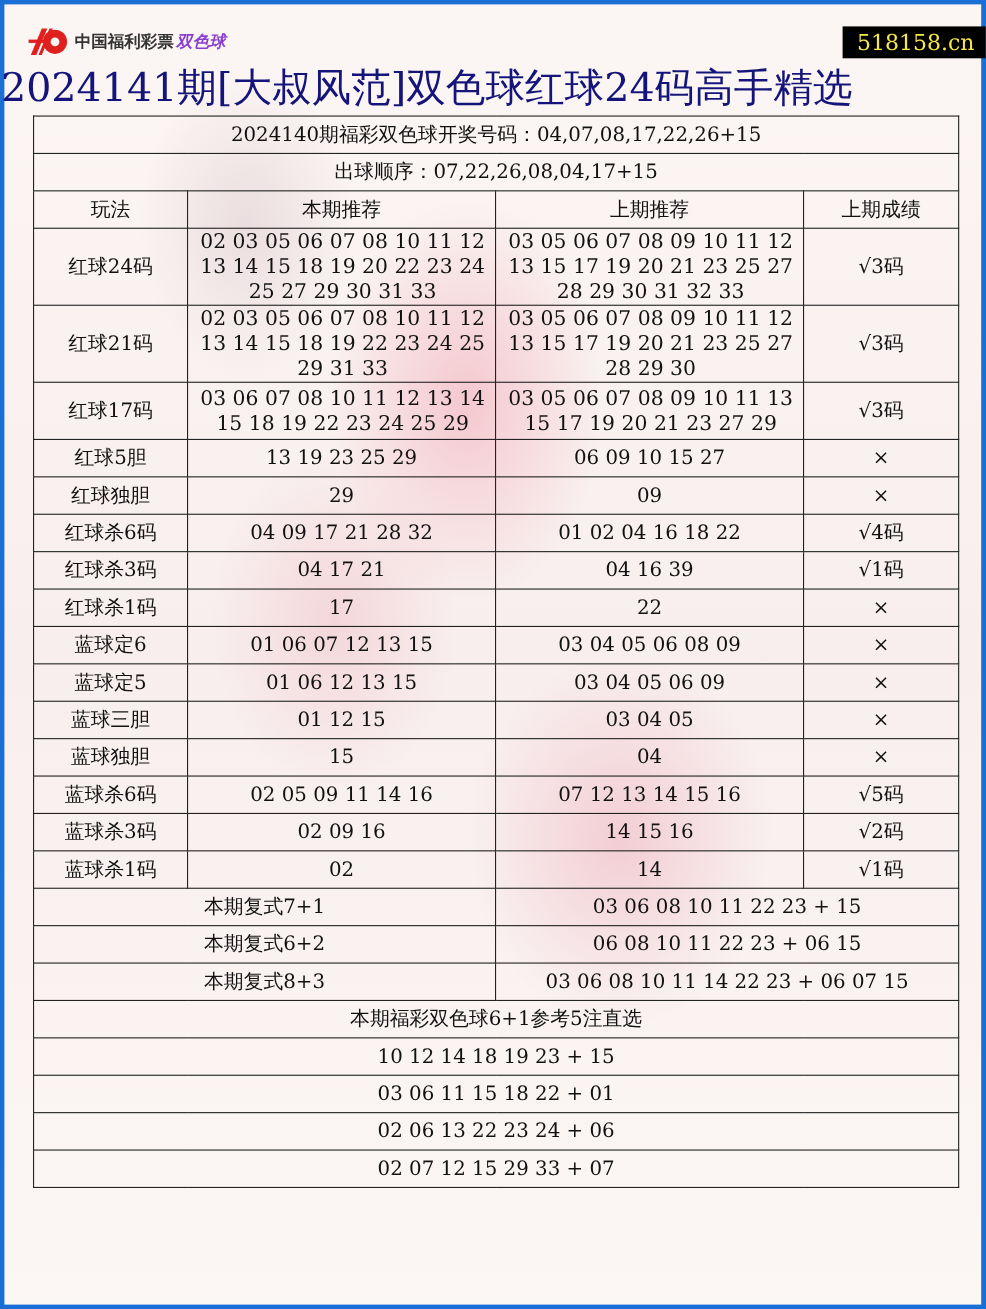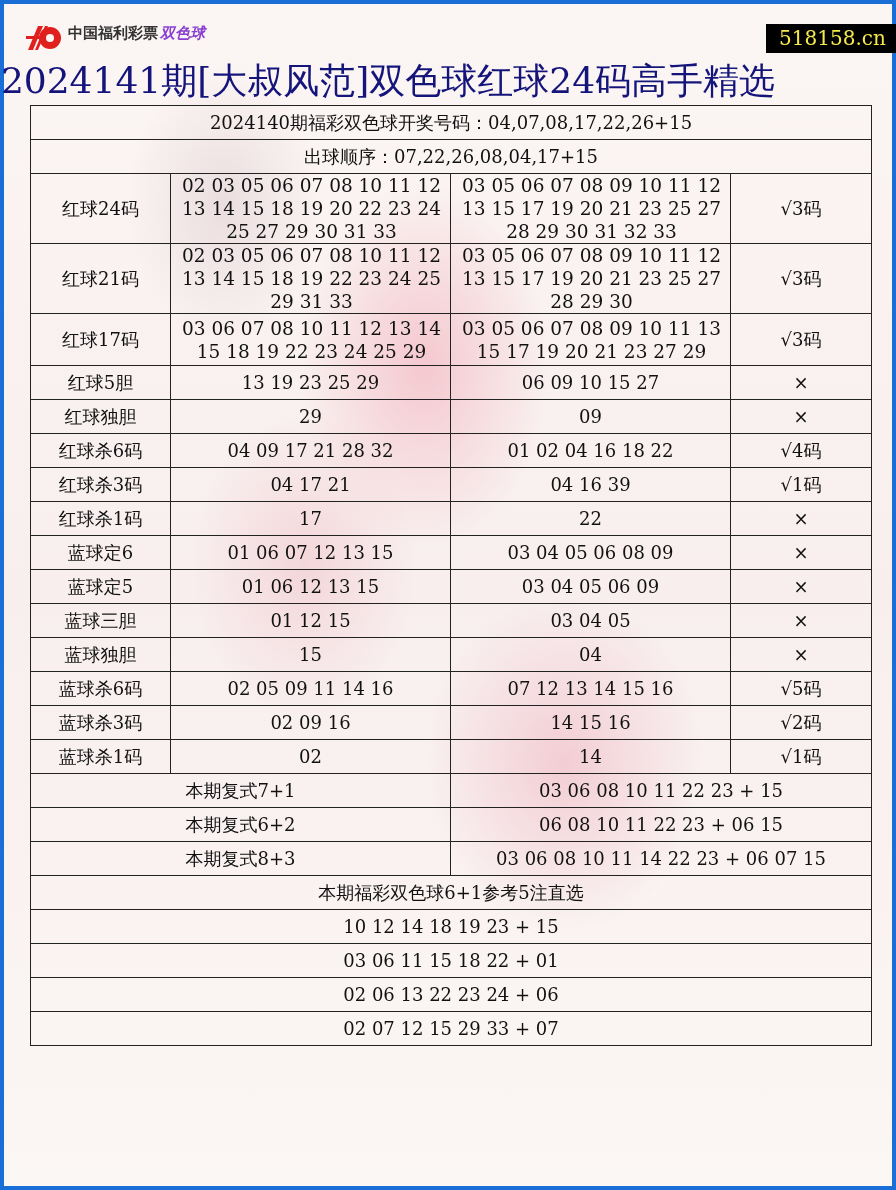--- a/index.html
+++ b/index.html
@@ -11,21 +11,21 @@
   .frame {
     position:absolute; left:4px; top:4px; width:888px; height:1182px;
     background:
       radial-gradient(ellipse 180px 260px at 420px 360px, rgba(238,150,165,0.45), rgba(255,255,255,0) 70%),
       radial-gradient(ellipse 160px 220px at 300px 560px, rgba(235,170,180,0.35), rgba(255,255,255,0) 70%),
       radial-gradient(ellipse 200px 240px at 560px 760px, rgba(230,140,160,0.35), rgba(255,255,255,0) 70%),
       radial-gradient(ellipse 140px 200px at 220px 200px, rgba(220,200,205,0.5), rgba(255,255,255,0) 70%),
       linear-gradient(180deg,#fbf6f4 0%, #f8eeee 50%, #fbf7f5 100%);
   }
   .logo {
-    position:absolute; left:20px; top:20px; height:28px; display:flex; 
+    position:absolute; left:20px; top:20px; height:28px; display:flex; align-items:center;
   }
   .logo-mark { width:40px; height:28px; }
   .logo-text-cn { font-family:"DejaVu Sans", sans-serif; font-weight:bold; font-size:15px; color:#333; margin-left:4px; letter-spacing:0px;}
   .logo-text-ssq { font-family:"DejaVu Sans", sans-serif; font-weight:bold; font-style:italic; font-size:15px; color:#8a3fd0; margin-left:2px;}
   .site-badge {
     position:absolute; left:762px; top:20px; width:133px; height:29px;
     background:#000; color:#f5e84a; font-size:20px; line-height:29px; text-align:center;
     font-family:"DejaVu Serif", serif;
   }
   .page-title {
@@ -72,20 +72,26 @@
       <col style="width:280px">
       <col style="width:141px">
   </colgroup>
   <tbody>
     <tr>
       <td colspan="4">2024140期福彩双色球开奖号码：04,07,08,17,22,26+15</td>
     </tr>
     <tr>
       <td colspan="4">出球顺序：07,22,26,08,04,17+15</td>
     </tr>
+    <tr>
+      <td>玩法</td>
+      <td>本期推荐</td>
+      <td>上期推荐</td>
+      <td>上期成绩</td>
+    </tr>
 
     <tr style="height:70px">
       <td>红球24码</td>
       <td class="nums">02 03 05 06 07 08 10 11 12 13 14 15 18 19 20 22 23 24 25 27 29 30 31 33</td>
       <td class="nums">03 05 06 07 08 09 10 11 12 13 15 17 19 20 21 23 25 27 28 29 30 31 32 33</td>
       <td class="check">√3码</td>
     </tr>
     <tr style="height:70px">
       <td>红球21码</td>
       <td class="nums">02 03 05 06 07 08 10 11 12 13 14 15 18 19 22 23 24 25 29 31 33</td>

